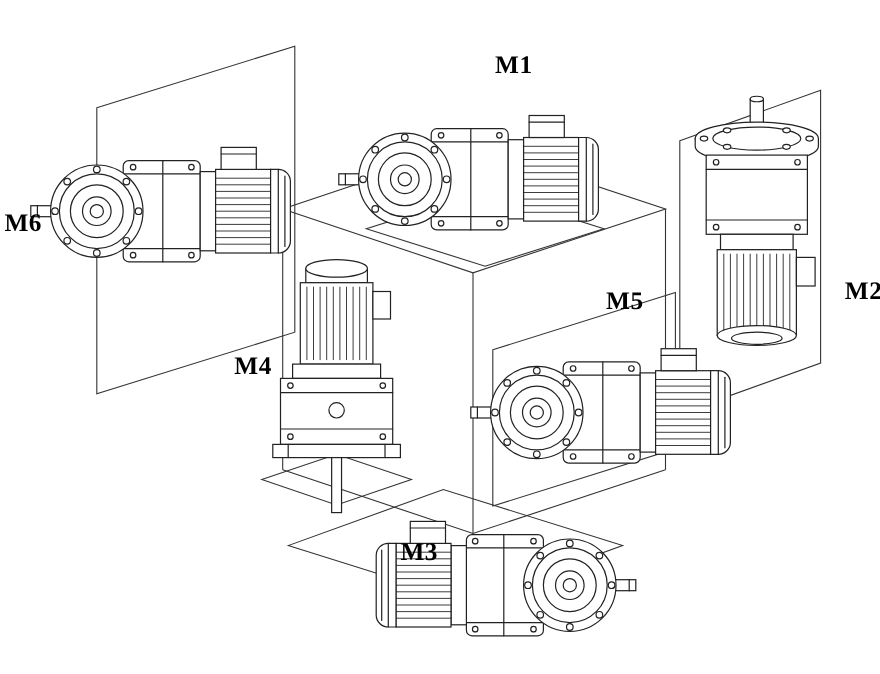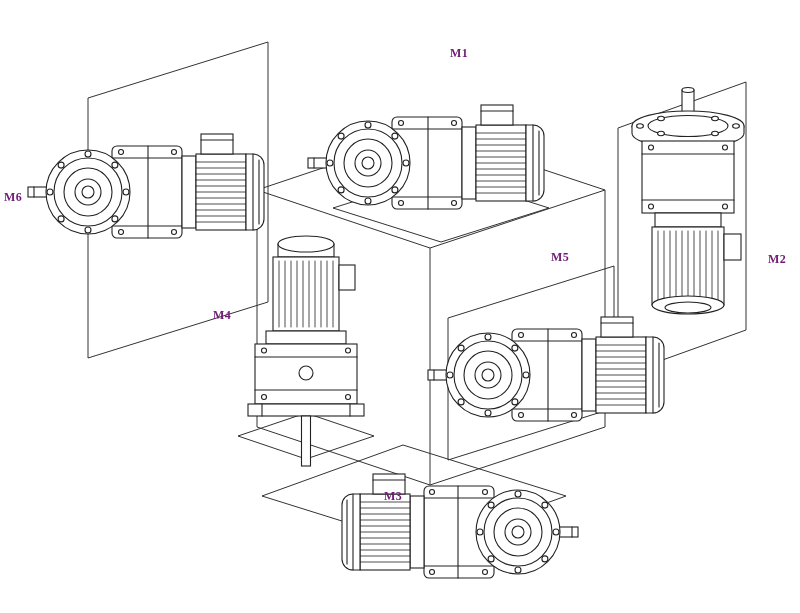--- a/index.html
+++ b/index.html
@@ -2,21 +2,21 @@
 <html><head>
 <meta charset="utf-8">
 <style>
   html,body { margin:0; padding:0; background:#ffffff; }
   .stage {
     position:relative; width:800px; height:613px; background:#ffffff;
     font-family:"Liberation Serif", serif; overflow:hidden;
   }
   .stage svg { position:absolute; left:0; top:0; }
   .pos-label {
-    position:absolute; font-weight:bold; font-size:12px; color:#701a75;
+    position:absolute; font-weight:bold; font-size:23px; color:#000000;
     letter-spacing:0.5px; user-select:none;
   }
 </style>
 </head>
 <body>
 
 <div class="stage">
 
   <svg width="800" height="613" viewBox="0 0 800 613">
 
@@ -181,18 +181,18 @@
       <rect x="-58" y="166" width="116" height="12"></rect>
       <line x1="-44" y1="166" x2="-44" y2="178"></line>
       <line x1="44" y1="166" x2="44" y2="178"></line>
       <rect x="-4.5" y="178" width="9" height="50"></rect>
     </g>
 
   </svg>
 
   <div class="pos-label" style="left:450px;top:46px">M1</div>
   <div class="pos-label" style="left:768px;top:252px">M2</div>
-  <div class="pos-label" style="left:384px;top:489px">M3</div>
-  <div class="pos-label" style="left:213px;top:308px">M4</div>
-  <div class="pos-label" style="left:551px;top:250px">M5</div>
+  <div class="pos-label" style="left:364px;top:489px">M3</div>
+  <div class="pos-label" style="left:213px;top:320px">M4</div>
+  <div class="pos-label" style="left:551px;top:261px">M5</div>
   <div class="pos-label" style="left:4px;top:190px">M6</div>
 
 </div>
 
 </body></html>

